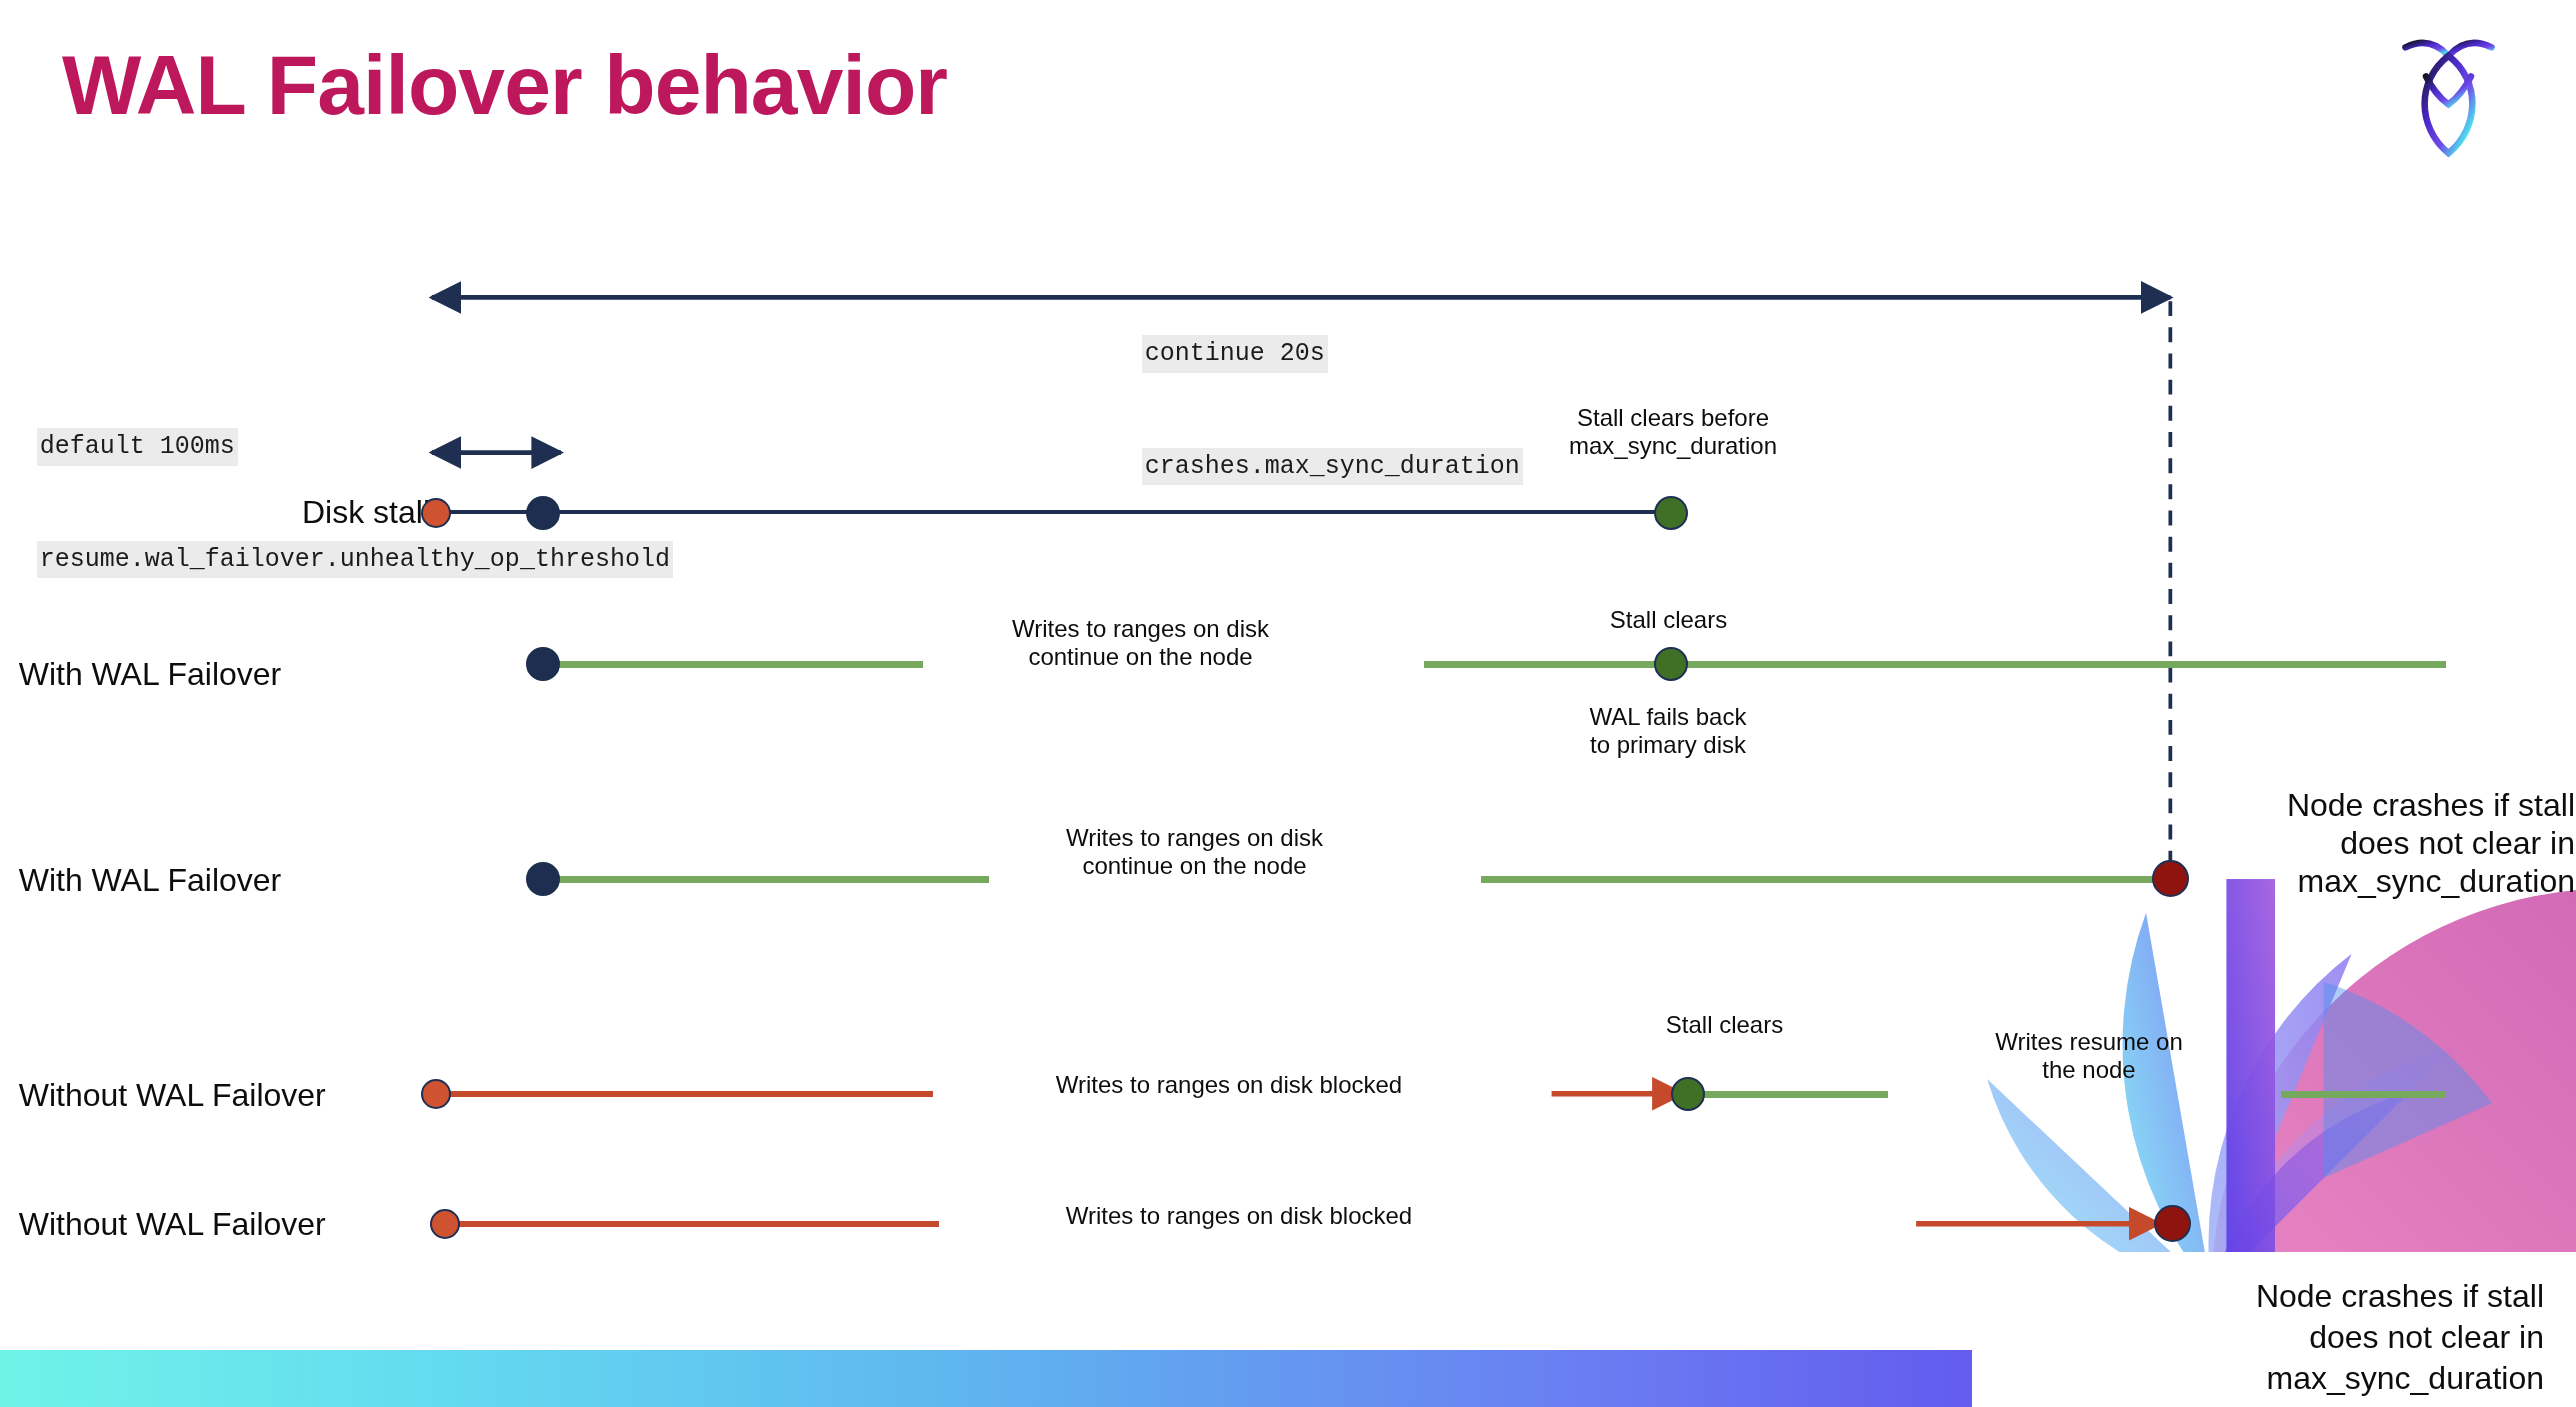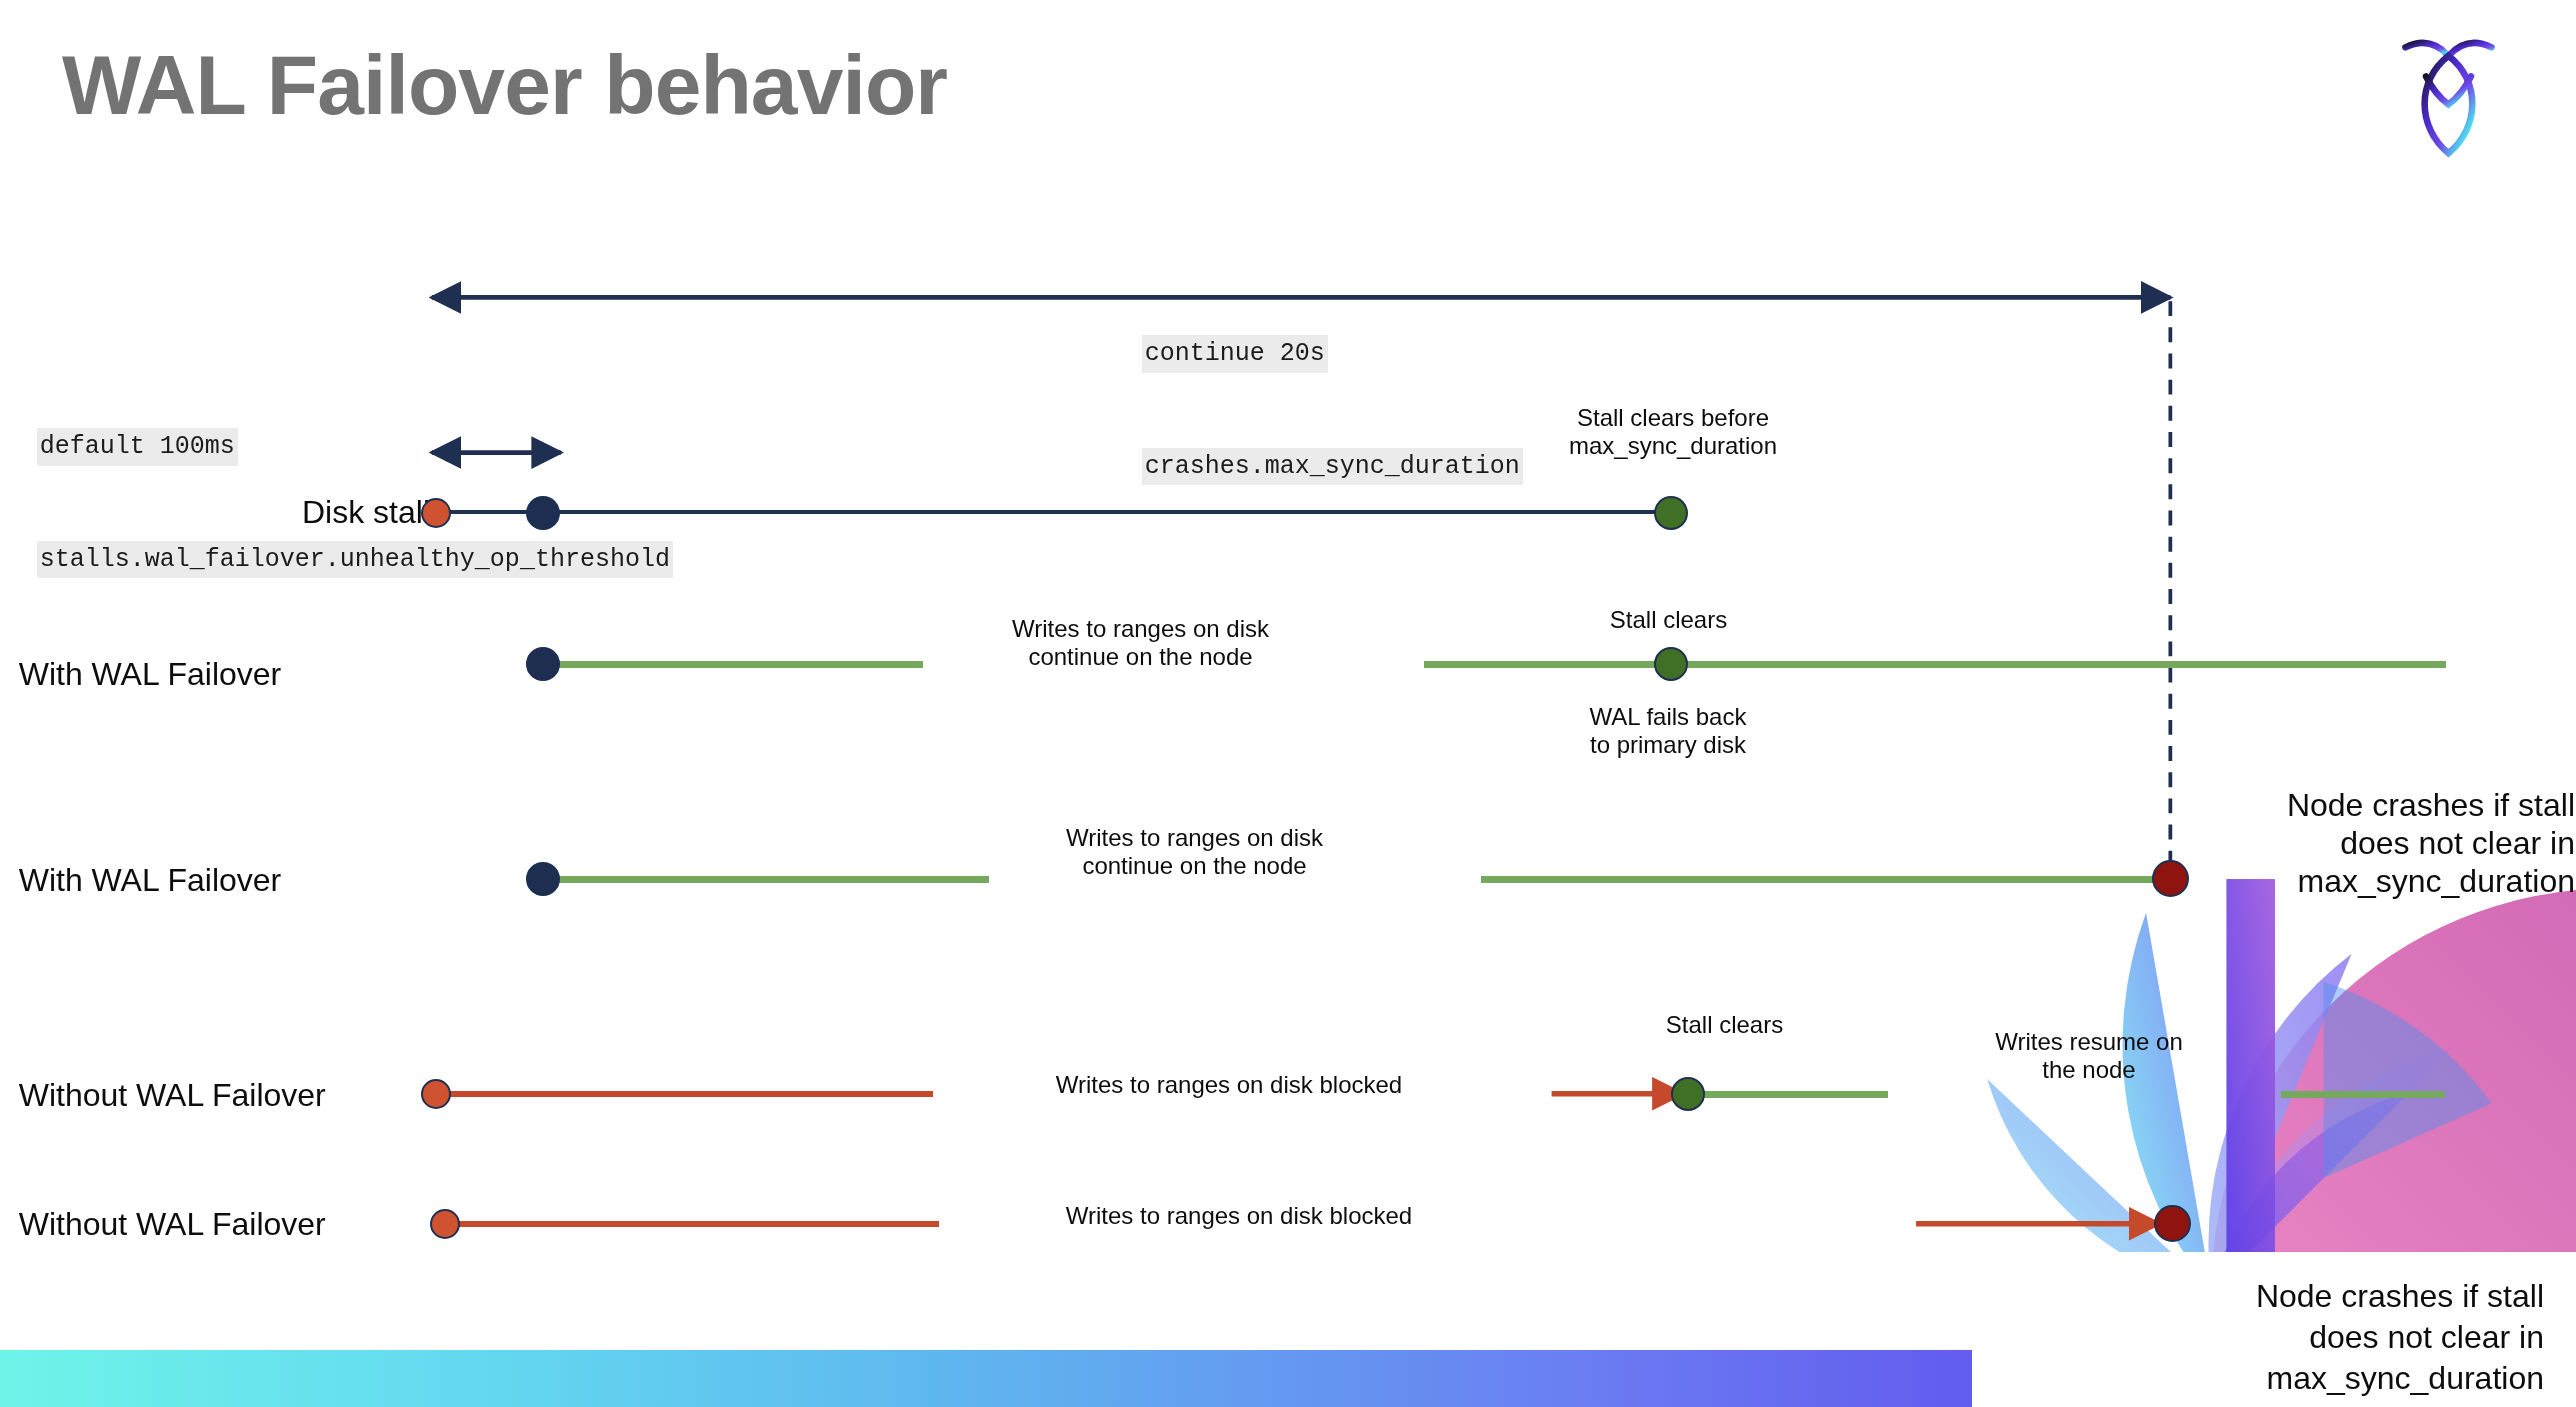--- a/index.html
+++ b/index.html
@@ -9,21 +9,21 @@
     font-family:"Liberation Sans", sans-serif;
     overflow:hidden;
     position:relative;
   }
   .slide{position:absolute;inset:0;overflow:hidden;background:#fff;}
 
   
   #page-title{
     position:absolute;left:62px;top:41px;
     font-size:84px;font-weight:bold;letter-spacing:-0.9px;
-    color:#737373;line-height:1.05;white-space:nowrap;
+    color:#be185d;line-height:1.05;white-space:nowrap;
   }
 
   
   #brand-logo{position:absolute;right:62px;top:22.4px;width:131px;height:150px;}
 
   
   .deco-fan{position:absolute;right:0;bottom:71px;width:673px;height:486px;overflow:hidden;pointer-events:none;}
   .bottom-bar{
     position:absolute;left:0;bottom:0;width:100%;height:58px;
     background:linear-gradient(90deg,#6ff3e8 0%,#63d9f0 18%,#5fb4ef 38%,#6a7cf2 62%,#6154ee 80%,#5a3fe8 100%);
@@ -125,21 +125,21 @@
     </svg>
   </div>
 
   <div class="mono-tag" style="left:1142px;top:260px;text-align:left;">
     <div><span>continue 20s</span></div>
     <div><span>crashes.max_sync_duration</span></div>
   </div>
 
   <div class="mono-tag" style="left:37px;top:353px;text-align:left;">
     <div><span>default 100ms</span></div>
-    <div><span>stalls.wal_failover.unhealthy_op_threshold</span></div>
+    <div><span>resume.wal_failover.unhealthy_op_threshold</span></div>
   </div>
 
   <svg class="overlay" xmlns="http://www.w3.org/2000/svg" viewBox="0 0 2756 1506" width="2576" height="1408">
     <defs>
       <marker id="ah-navy-r" viewBox="0 0 10 10" refX="9" refY="5" markerWidth="7" markerHeight="7" orient="auto-start-reverse">
         <path d="M0,0 L10,5 L0,10 z" fill="#1f2f52"></path>
       </marker>
       <marker id="ah-navy-l" viewBox="0 0 10 10" refX="9" refY="5" markerWidth="7" markerHeight="7" orient="auto-start-reverse">
         <path d="M0,0 L10,5 L0,10 z" fill="#1f2f52"></path>
       </marker>

